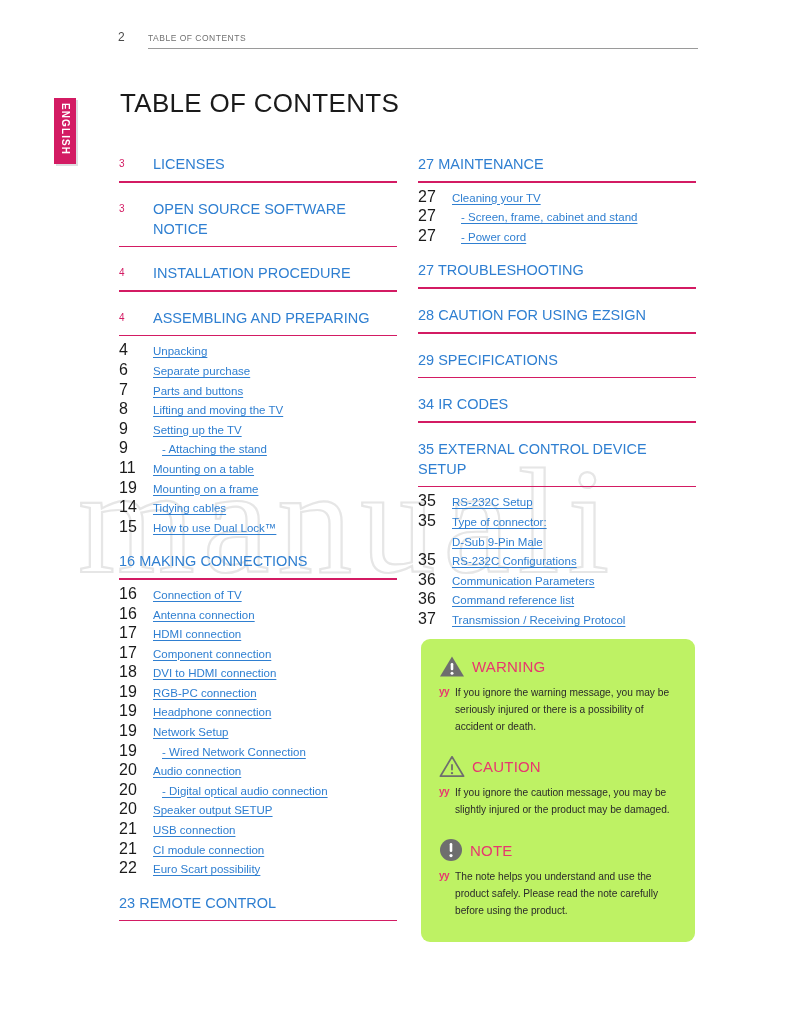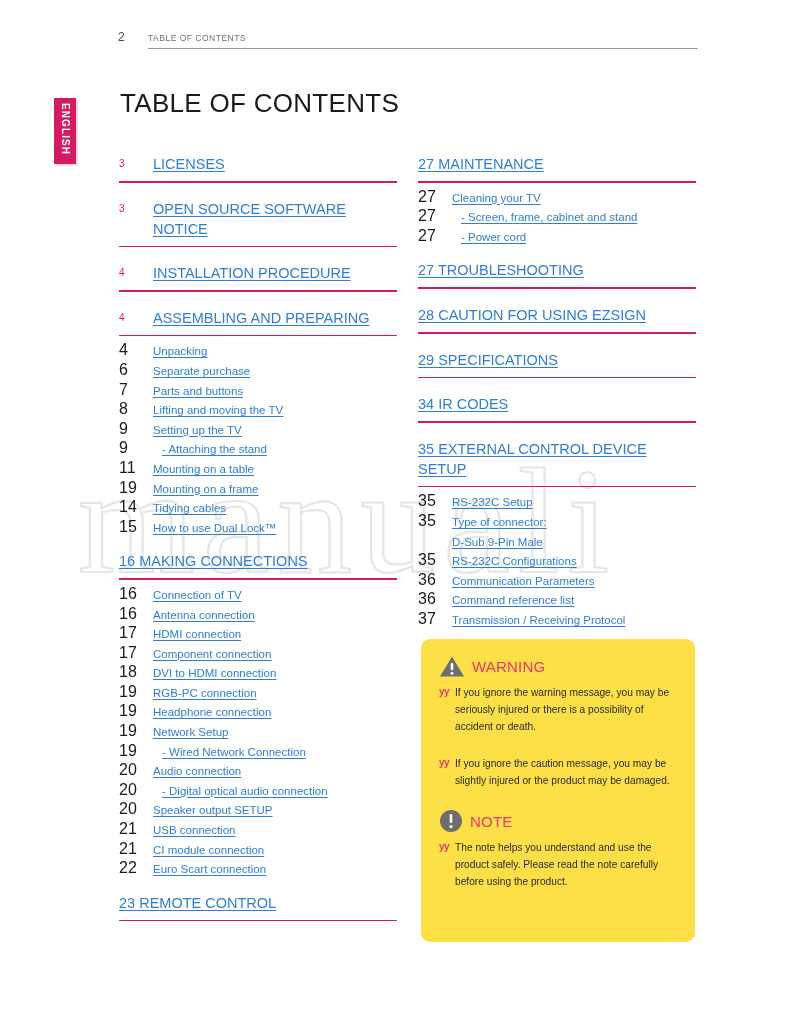--- a/index.html
+++ b/index.html
@@ -122,21 +122,20 @@
     line-height: 20px;
   }
   .sec-head .num {
     width: 34px;
     flex: 0 0 34px;
     font-size: 10px;
     color: #d31b63;
     line-height: 20px;
   }
   .sec-head .txt {
-    text-decoration: underline;
     text-underline-offset: 2px;
   }
   .sec-head.inline .txt {
     padding-left: 0;
   }
   .sec-rule {
     height: 1.6px;
     background: #d31b63;
     margin-top: 7px;
   }
@@ -166,21 +165,21 @@
   .entries { margin-top: 5px; }
   .entries-gap { height: 14px; }
 
   
   #notice-box {
     position: absolute;
     left: 421px;
     top: 639px;
     width: 274px;
     height: 303px;
-    background: #fde047;
+    background: #bef264;
     border-radius: 9px;
     box-sizing: border-box;
     padding: 16px 18px 14px 18px;
     z-index: 3;
   }
   .notice-block { margin-bottom: 4px; }
   .notice-head {
     display: flex;
     align-items: center;
     gap: 7px;
@@ -363,21 +362,21 @@
         <div class="entry">
           <div class="num">21</div>
           <div class="txt">USB connection</div>
         </div>
         <div class="entry">
           <div class="num">21</div>
           <div class="txt">CI module connection</div>
         </div>
         <div class="entry">
           <div class="num">22</div>
-          <div class="txt">Euro Scart connection</div>
+          <div class="txt">Euro Scart possibility</div>
         </div>
       </div>
     </div>
     <div class="entries-gap"></div>
     <div class="sec">
       <div class="sec-head inline">
         <div class="txt">23 REMOTE CONTROL</div>
       </div>
       <div class="sec-rule"></div>
     </div>
@@ -480,20 +479,30 @@
             <rect x="11.7" y="8" width="2.6" height="7.2" rx="1.2" fill="#ffffff"></rect>
             <circle cx="13" cy="18.2" r="1.5" fill="#ffffff"></circle>
           </svg>
         </span>
         <span class="label">WARNING</span>
       </div>
       <div class="notice-body"><span class="bullet">yy</span>If you ignore the warning message, you may be seriously injured or there is a possibility of accident or death.</div>
     </div>
     <div class="notice-gap"></div>
     <div class="notice-block">
+      <div class="notice-head">
+        <span>
+          <svg class="icon-tri" width="26" height="23" viewBox="0 0 26 23">
+            <path d="M13 1.8 L24.6 21.2 L1.4 21.2 Z" fill="none" stroke="#6e6e6e" stroke-width="1.7" stroke-linejoin="round"></path>
+            <rect x="12.1" y="9" width="1.8" height="6.4" rx="0.9" fill="#6e6e6e"></rect>
+            <circle cx="13" cy="18.1" r="1.2" fill="#6e6e6e"></circle>
+          </svg>
+        </span>
+        <span class="label">CAUTION</span>
+      </div>
       <div class="notice-body"><span class="bullet">yy</span>If you ignore the caution message, you may be slightly injured or the product may be damaged.</div>
     </div>
     <div class="notice-gap"></div>
     <div class="notice-block">
       <div class="notice-head">
         <span>
           <svg class="icon-circ" width="24" height="24" viewBox="0 0 24 24">
             <circle cx="12" cy="12" r="11" fill="#6e6e6e"></circle>
             <rect x="10.7" y="5" width="2.6" height="9" rx="1.3" fill="#ffffff"></rect>
             <circle cx="12" cy="17.6" r="1.6" fill="#ffffff"></circle>

